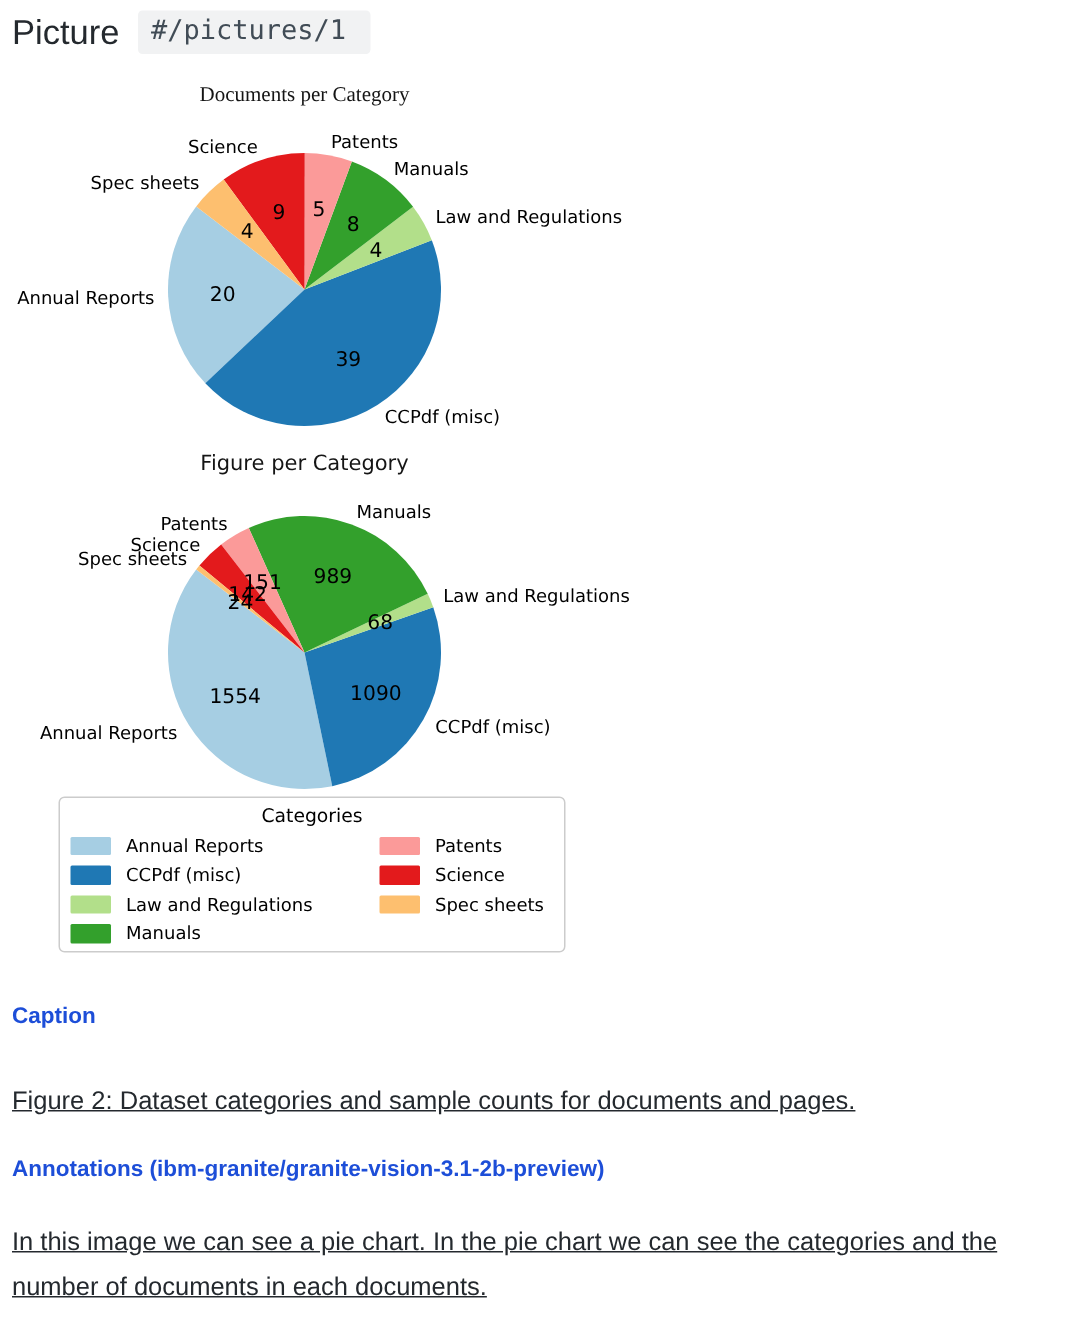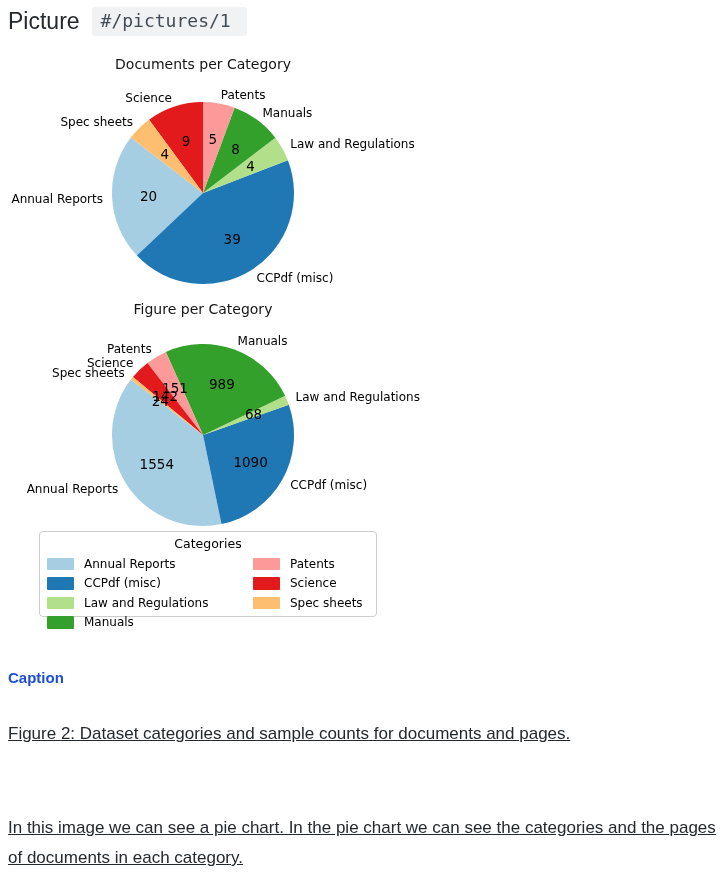--- a/index.html
+++ b/index.html
@@ -45,39 +45,39 @@
   }
   .chart-title {
     position: absolute;
     left: 3px;
     width: 400px;
     text-align: center;
     font-family: "DejaVu Sans", sans-serif;
     font-size: 14px;
     color: #151515;
   }
-  .chart-title.t1 { top: 56px; }
+  .chart-title.t1 { top: 56px; font-family: Liberation Serif, serif; }
   .chart-title.t2 { top: 301px; }
 
   .slice-label {
     font-family: "DejaVu Sans", sans-serif;
     font-size: 12px;
     fill: #000000;
   }
   .slice-value {
     font-family: "DejaVu Sans", sans-serif;
     font-size: 13.5px;
     fill: #000000;
   }
 
   
   .legend {
     position: absolute;
     left: 39px; top: 531px;
-    width: 338px; height: 86px;
+    width: 338px; height: 104px;
     background: #ffffff;
     border: 1px solid #cccccc;
     border-radius: 4px;
     font-family: "DejaVu Sans", sans-serif;
   }
   .legend-title {
     text-align: center;
     font-size: 12.5px;
     color: #000000;
     margin-top: 4px;
@@ -217,15 +217,16 @@
         <div class="legend-item">
           <span class="legend-swatch" style="background: rgb(253, 191, 111);"></span>
           <span class="legend-label">Spec sheets</span>
         </div>
       </div>
   </div>
 
   <div class="sec-heading caption">Caption</div>
   <p class="body-text caption">Figure 2: Dataset categories and sample counts for documents and pages.</p>
 
-  <p class="body-text annotations">In this image we can see a pie chart. In the pie chart we can see the categories and the pages of documents in each category.</p>
+  <div class="sec-heading annotations">Annotations (ibm-granite/granite-vision-3.1-2b-preview)</div>
+  <p class="body-text annotations">In this image we can see a pie chart. In the pie chart we can see the categories and the number of documents in each documents.</p>
 
 </div>
 
 </body></html>

